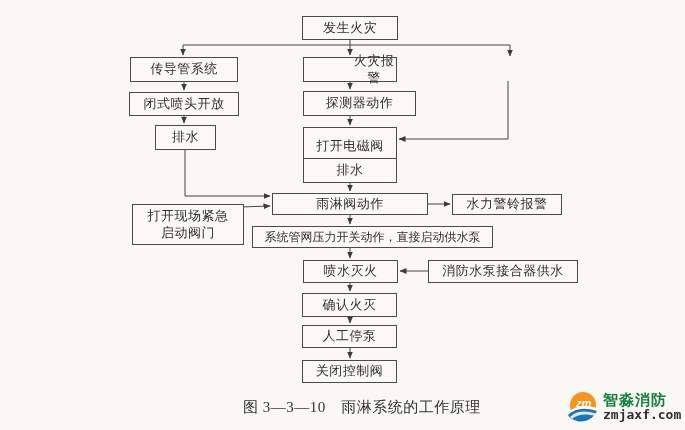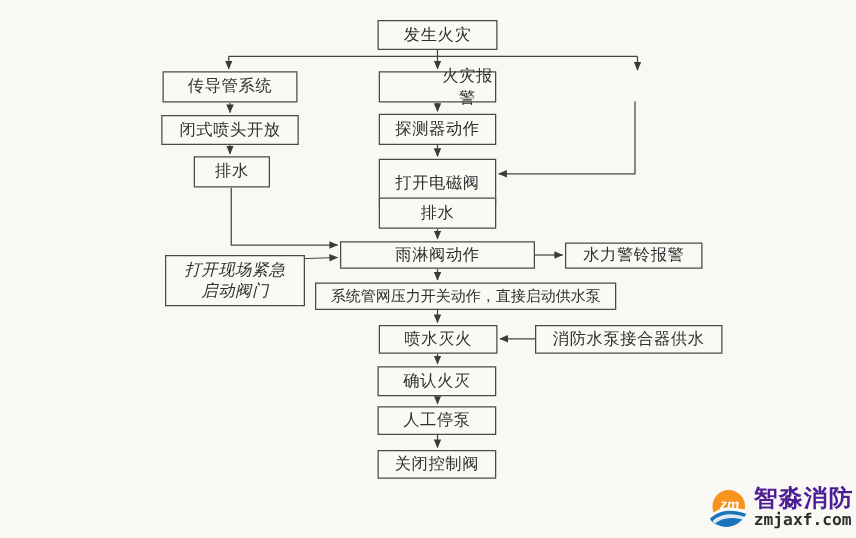--- a/index.html
+++ b/index.html
@@ -41,21 +41,21 @@
     white-space:nowrap;
   }
   .watermark{
     position:absolute;
     left:567px;top:390px;
     display:flex;align-items:center;gap:4px;
   }
   .wm-text{display:flex;flex-direction:column;line-height:1.05;}
   .wm-brand{
     font-family:"Liberation Sans","DejaVu Sans",sans-serif;
-    font-weight:bold;font-size:19px;color:#4c1d95;letter-spacing:1px;
+    font-weight:bold;font-size:15px;color:#15803d;letter-spacing:1px;
   }
   .wm-domain{
     font-family:"DejaVu Sans Mono","Liberation Mono",monospace;
     font-weight:bold;font-size:13px;color:#2e2e2e;
   }
 </style>
 </head>
 <body>
 
 <div class="stage">
@@ -102,46 +102,47 @@
   <div class="node" style="left:302px;top:16px;width:96px;height:24px;">发生火灾</div>
 
   <div class="node" style="left:130px;top:57px;width:108px;height:25px;">传导管系统</div>
 
   <div class="node" style="left:129px;top:92px;width:110px;height:24px;">闭式喷头开放</div>
 
   <div class="node" style="left:155px;top:125px;width:61px;height:25px;">排水</div>
 
   <div class="node" style="left:303px;top:57px;width:94px;height:25px;padding-left:48px;">火灾报警</div>
 
-  <div class="node" style="left:303px;top:91px;width:94px;height:25px;">探测器动作</div>
+  <div class="node" style="left:303px;top:91px;width:113px;height:25px;">探测器动作</div>
 
   <div class="node" style="left:303px;top:127px;width:94px;height:38px;">打开电磁阀</div>
 
   <div class="node" style="left:303px;top:158px;width:94px;height:25px;">排水</div>
 
 
   <div class="node" style="left:272px;top:193px;width:156px;height:22px;">雨淋阀动作</div>
 
   <div class="node" style="left:452px;top:194px;width:110px;height:21px;">水力警铃报警</div>
 
-  <div class="node" style="left:132px;top:204px;width:112px;height:41px;font-style:italic;">打开现场紧急
+  <div class="node" style="left:132px;top:204px;width:112px;height:41px;">打开现场紧急
 启动阀门</div>
 
   <div class="node wide" style="left:252px;top:226px;width:241px;height:22px;">系统管网压力开关动作，直接启动供水泵</div>
 
   <div class="node" style="left:303px;top:260px;width:95px;height:23px;">喷水灭火</div>
 
   <div class="node" style="left:428px;top:260px;width:150px;height:23px;text-align:right;">消防水泵接合器供水</div>
 
   <div class="node" style="left:302px;top:293px;width:95px;height:24px;">确认火灭</div>
 
   <div class="node" style="left:302px;top:325px;width:95px;height:23px;">人工停泵</div>
 
   <div class="node" style="left:302px;top:360px;width:95px;height:23px;">关闭控制阀</div>
 
+  <div class="caption">图 3—3—10　雨淋系统的工作原理</div>
 
   <div class="watermark">
     <svg width="32" height="34" viewBox="0 0 32 34">
       <circle cx="16" cy="15" r="13" fill="#f7941d"></circle>
       <path d="M2,22 C8,16 16,14 30,18 L30,22 C18,19 10,21 5,27 Z" fill="#ffffff"></path>
       <path d="M1,25 C8,18 18,17 30,21 C26,29 18,33 10,31 C5,29.5 2,27.5 1,25 Z" fill="#1b75bb"></path>
       <path d="M3,27 C9,21 18,20 29,23.5 L28,26 C18,23 10,24.5 5,29 Z" fill="#ffffff" opacity="0.85"></path>
       <text x="9" y="17" font-family="Liberation Sans, sans-serif" font-size="11" font-style="italic" font-weight="bold" fill="#ffffff">zm</text>
     </svg>
     <div class="wm-text">

